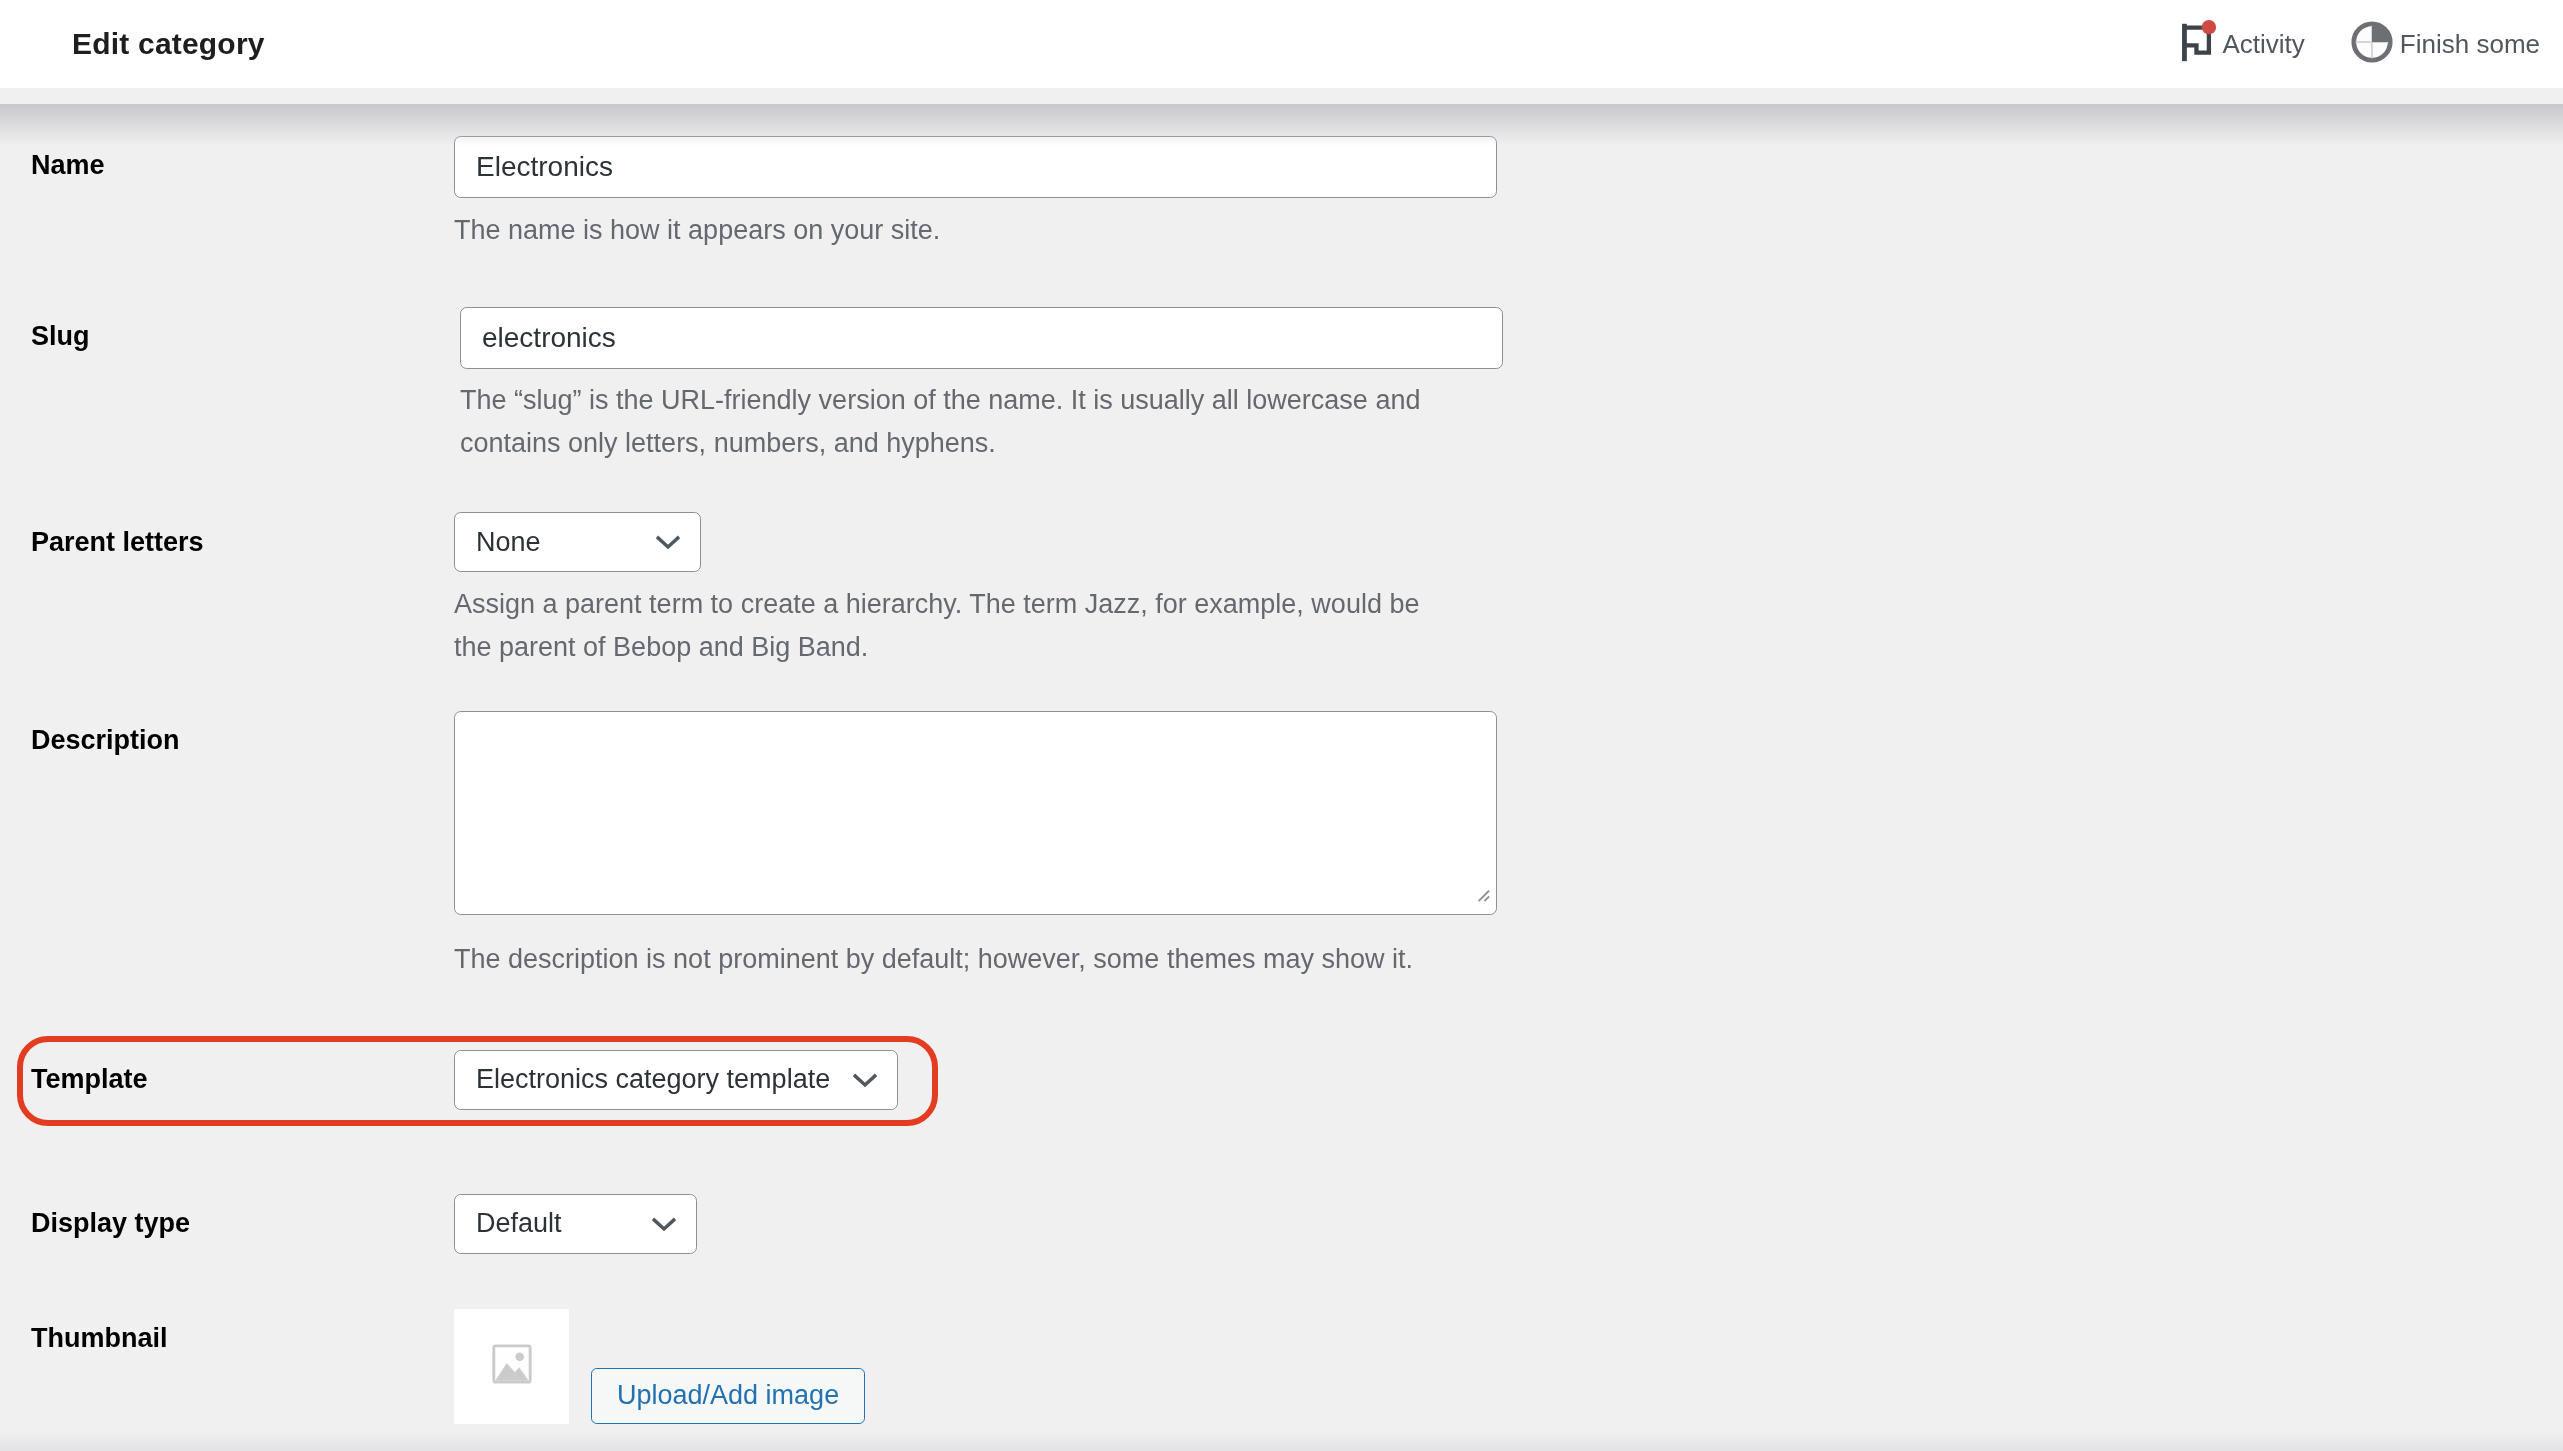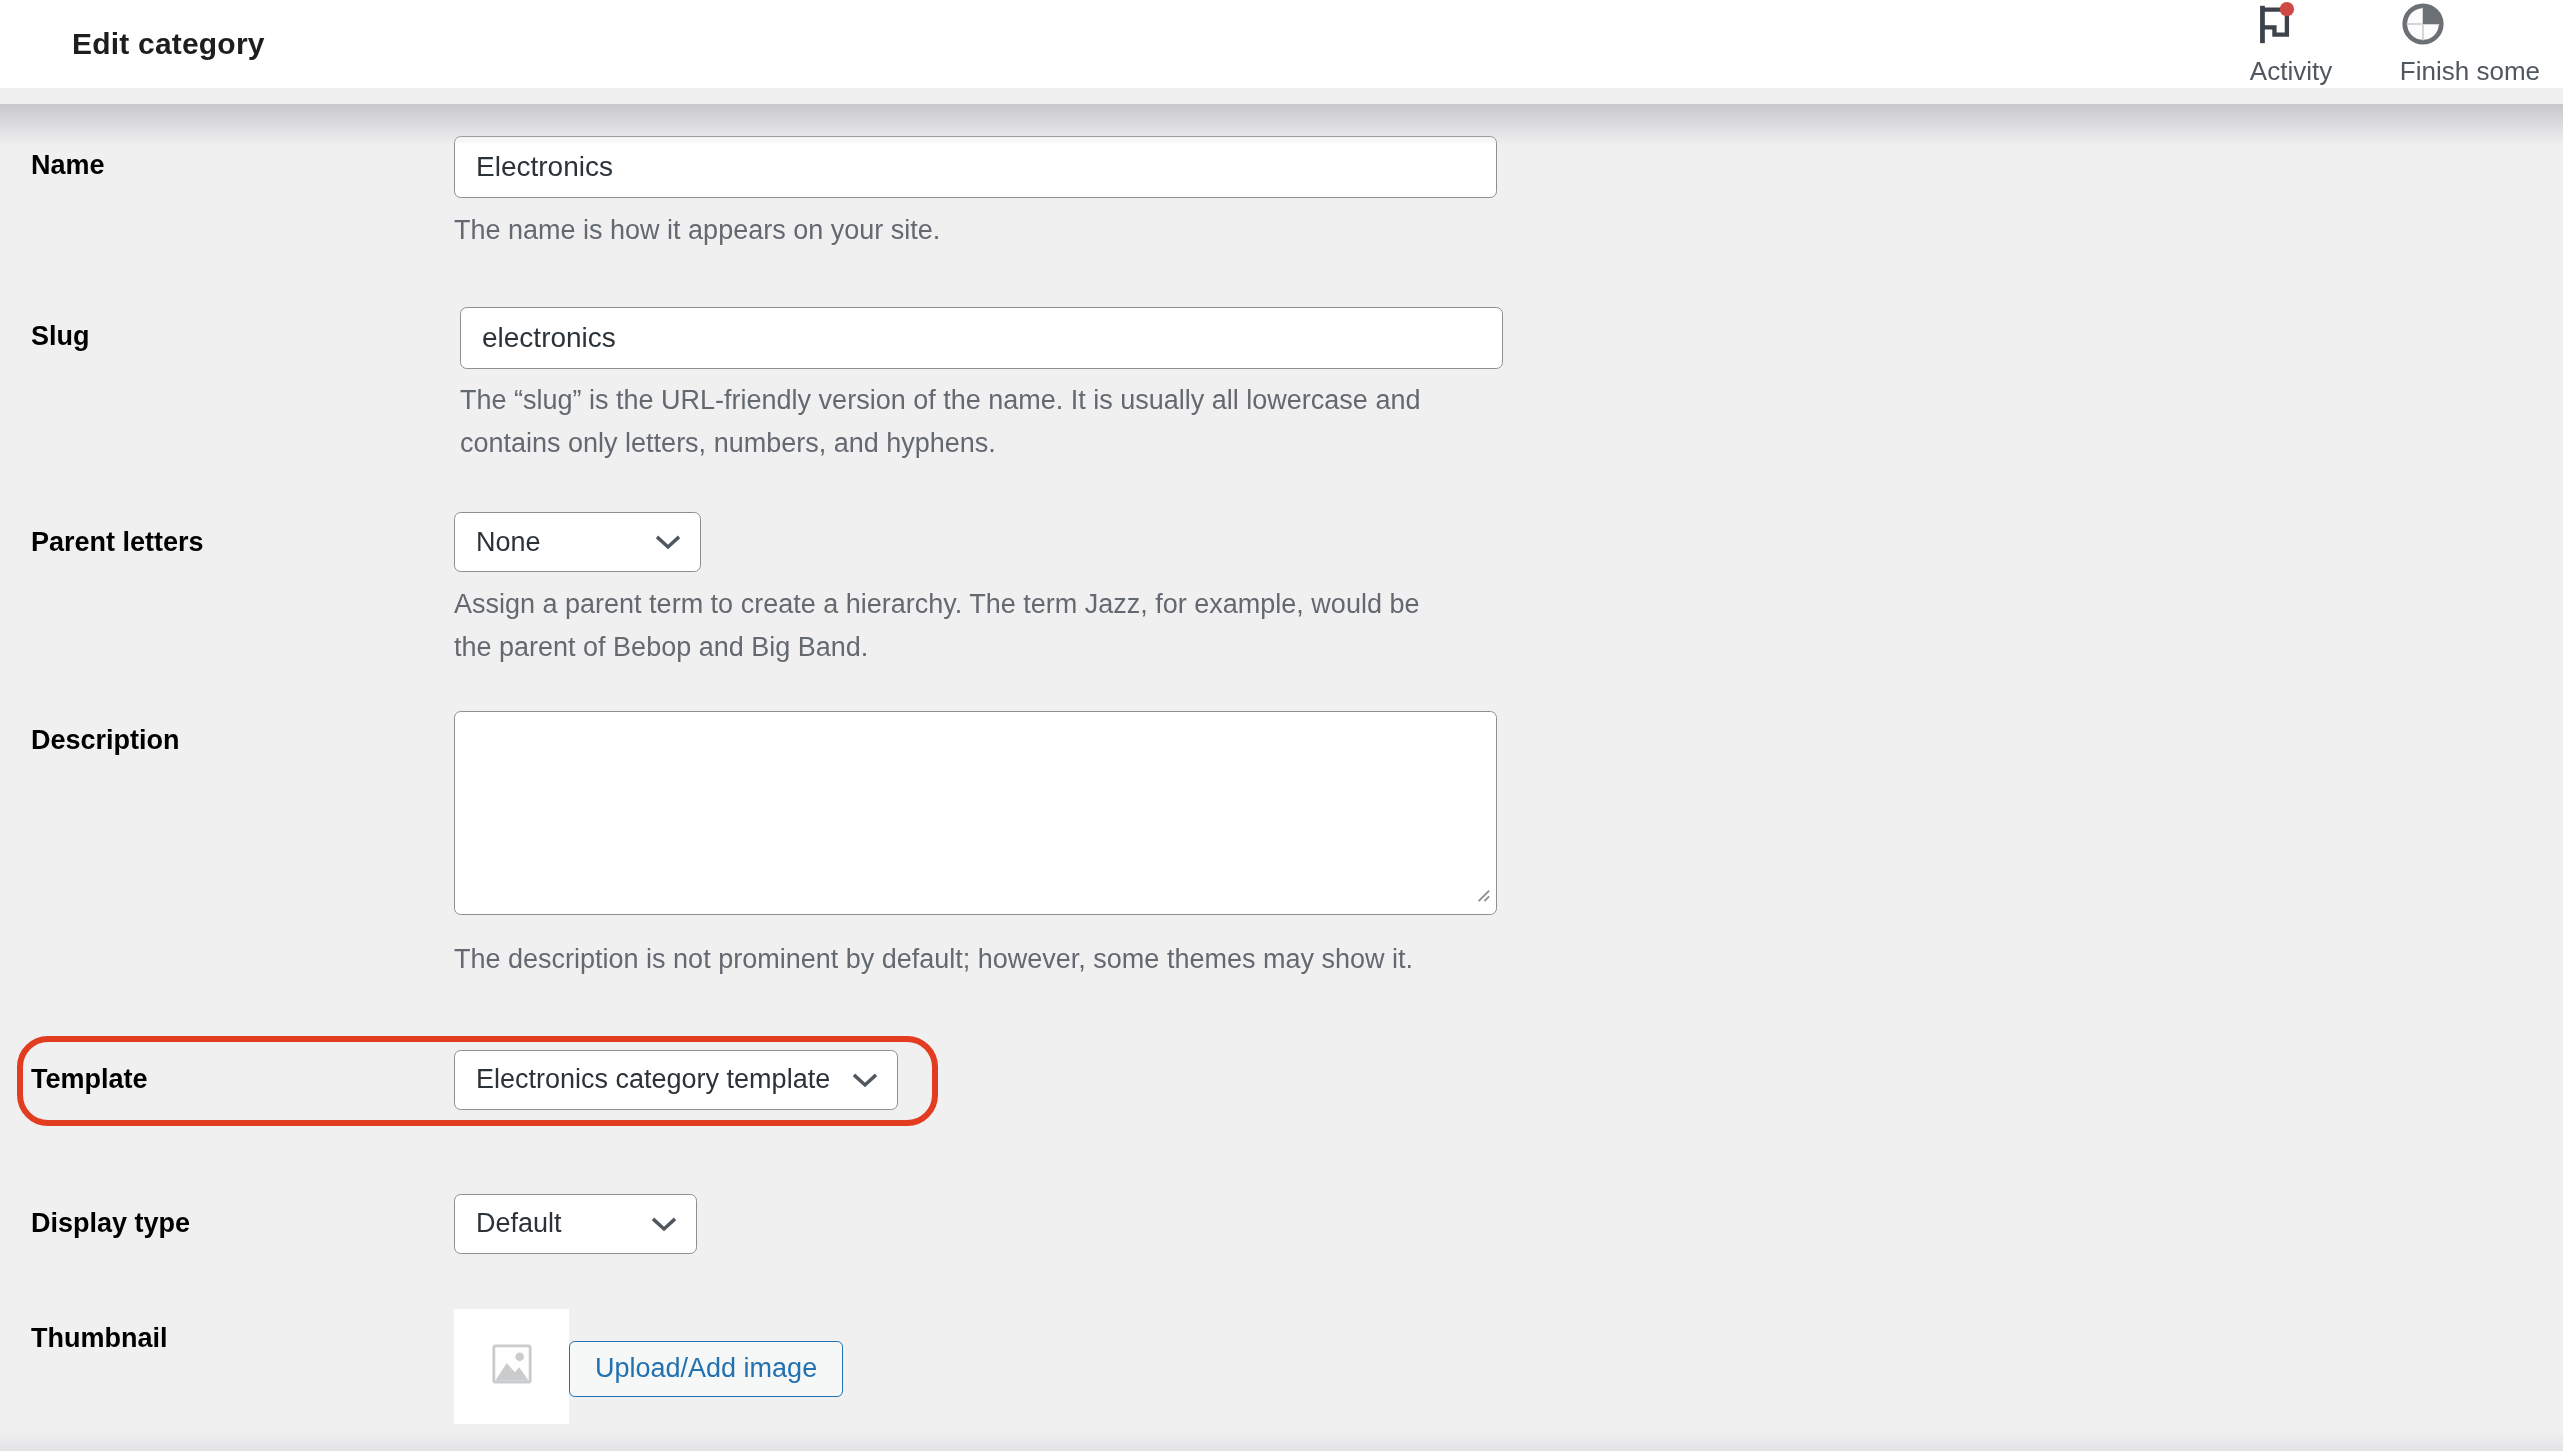--- a/index.html
+++ b/index.html
@@ -29,21 +29,22 @@
     letter-spacing: 0.2px;
   }
   .topbar-right {
     display: flex;
     align-items: center;
     gap: 44px;
     margin-right: 23px;
   }
   .topbar-action {
     display: flex;
-    flex-direction: column;
+    flex-direction: row;
+    align-items: center;
     gap: 5px;
     cursor: pointer;
     min-width: 106px;
   }
   .topbar-action .action-label {
     font-size: 26px;
     color: #50575e;
   }
   .header-shadow {
     position: absolute;
@@ -146,21 +147,21 @@
     top: -13.5px;
     width: 921px;
     height: 90px;
     border: 6.7px solid #e23c21;
     border-radius: 31px;
     pointer-events: none;
     z-index: 3;
   }
 
   
-  .thumb-field { display: flex; align-items: center; }
+  .thumb-field { display: flex; align-items: flex-end; gap: 22px; }
   .thumb-box {
     width: 115px;
     height: 115px;
     background: #fff;
     display: flex;
     align-items: center;
     justify-content: center;
   }
   .upload-btn {
     margin-top: 4.8px;

